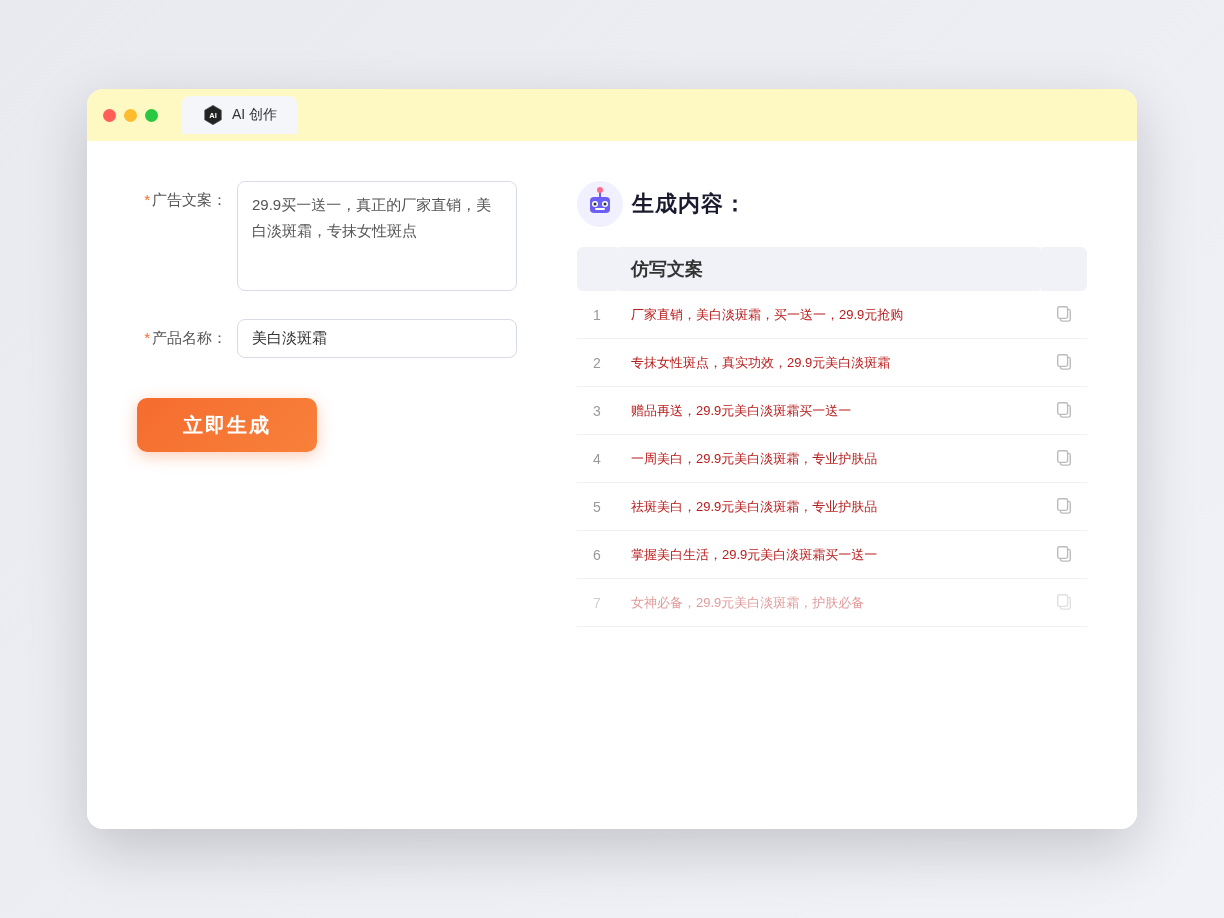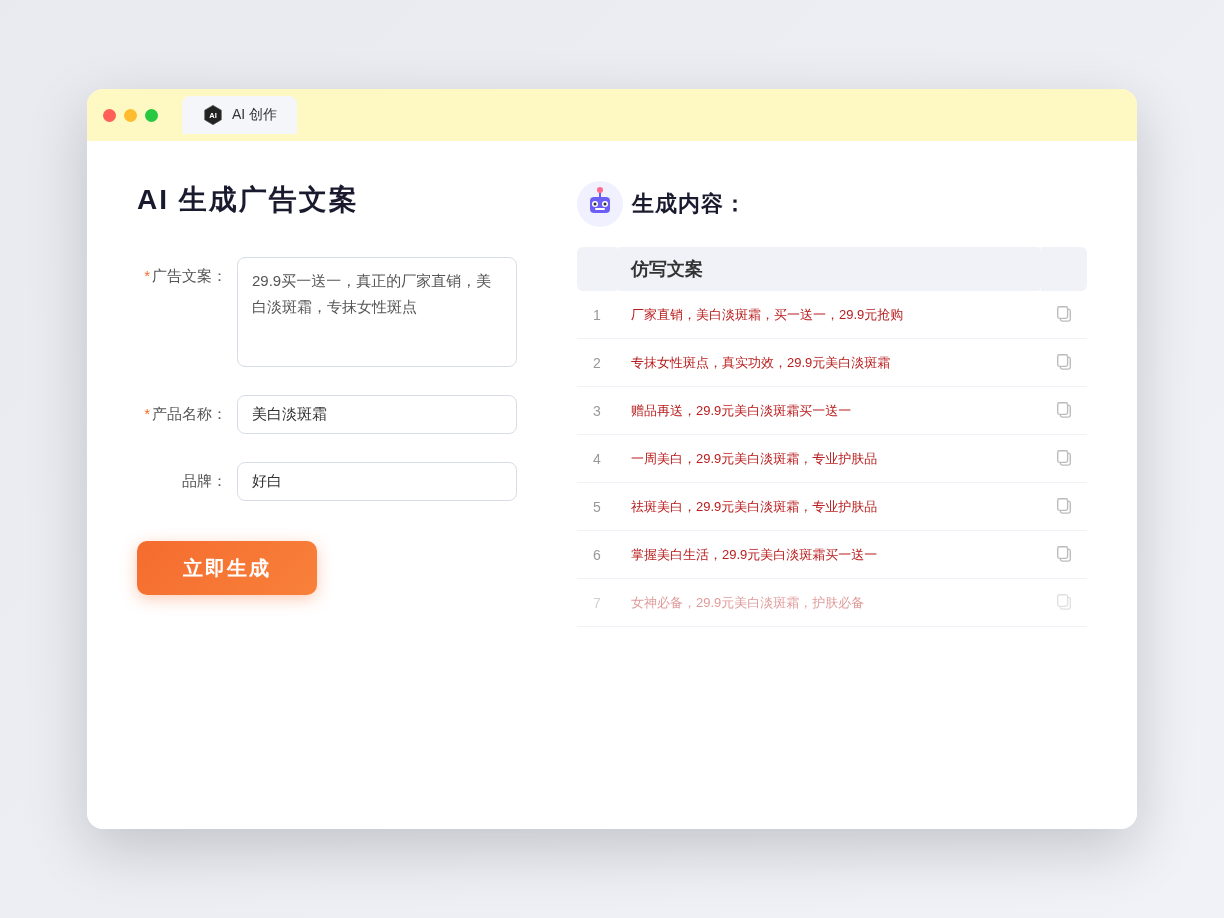--- a/index.html
+++ b/index.html
@@ -252,40 +252,35 @@
         <polygon points="16,2 28,9 28,23 16,30 4,23 4,9" fill="#222" stroke="#444" stroke-width="1"></polygon>
         <text x="16" y="21" text-anchor="middle" font-size="11" font-weight="bold" fill="white" font-family="Arial">AI</text>
       </svg>
       <span>AI 创作</span>
     </div>
   </div>
 
   <div class="browser-content">
 
     <div class="left-panel">
-      <h1 class="page-title">AI 生成广告文案</h1>
 
       <div class="form-group">
         <span class="form-label">
           <span class="required-star">*</span>广告文案：
         </span>
         <textarea class="form-textarea" style="">29.9买一送一，真正的厂家直销，美白淡斑霜，专抹女性斑点</textarea>
       </div>
 
       <div class="form-group">
         <span class="form-label">
           <span class="required-star">*</span>产品名称：
         </span>
         <input class="form-input" type="text" value="美白淡斑霜" style="">
       </div>
 
-      <div class="form-group">
-        <span class="form-label">品牌：</span>
-        <input class="form-input" type="text" value="好白" style="">
-      </div>
 
       <div>
         <button class="submit-btn">立即生成</button>
       </div>
     </div>
 
     <div class="right-panel">
       <div class="right-header">
 
         <svg class="robot-icon" viewBox="0 0 46 46" fill="none" xmlns="http://www.w3.org/2000/svg">

